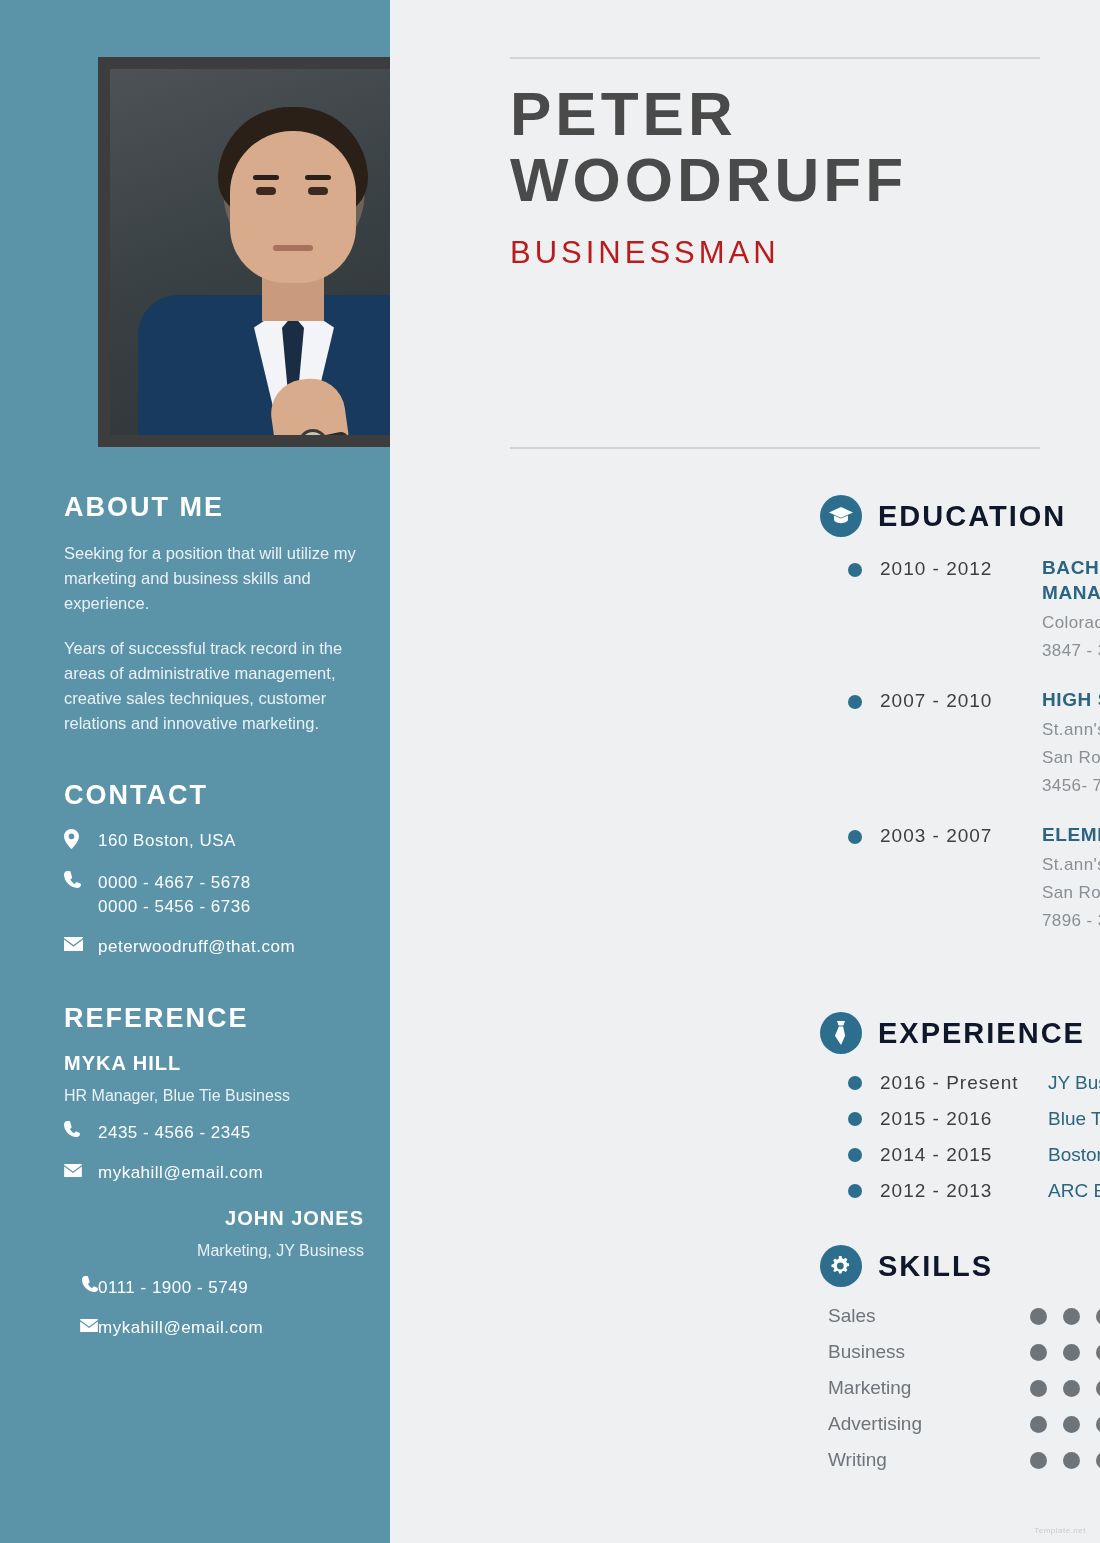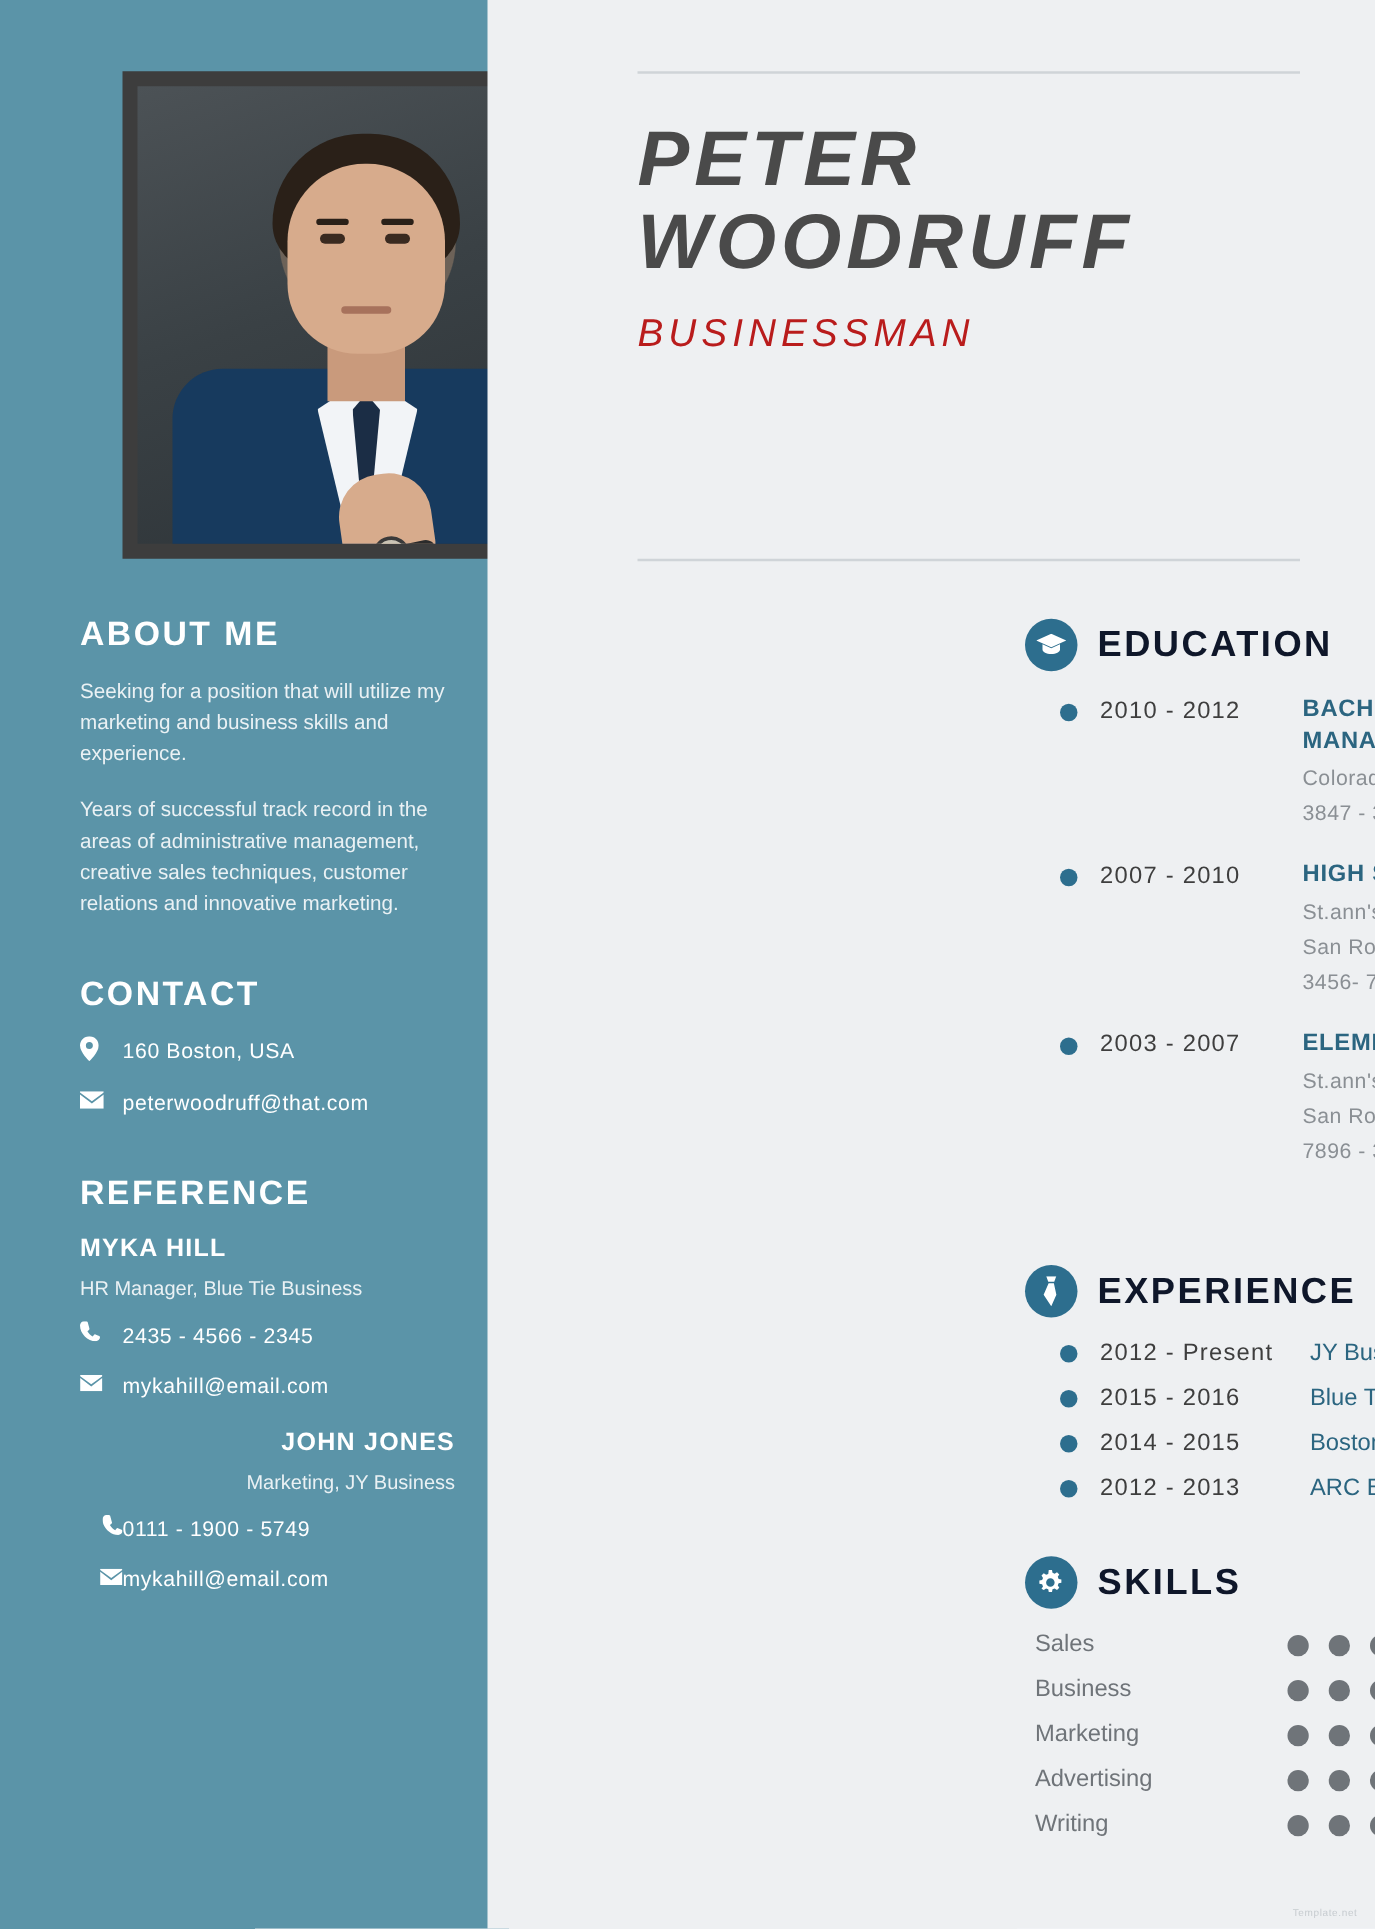--- a/index.html
+++ b/index.html
@@ -73,21 +73,21 @@
   .c-ico { width:34px; color:#ffffff; font-size:17px; line-height:22px; flex:0 0 34px; }
   .c-txt { color:#ffffff; font-size:17px; line-height:24px; letter-spacing:.5px; }
 
   .ref-block { margin-top:44px; }
   .ref-name { color:#ffffff; font-size:20px; font-weight:700; letter-spacing:1px; margin:0 0 12px 0; }
   .ref-role { color:#eaf1f4; font-size:16px; margin-bottom:16px; }
 
   
   .right { position:absolute; left:390px; top:0; width:710px; height:1543px; background:#eef0f2; }
   .rule { position:absolute; left:120px; width:530px; height:2px; background:#cfd4d8; }
-  .name-wrap { position:absolute; left:120px; top:95px; width:540px;font-style:italic; }
+  .name-wrap { position:absolute; left:120px; top:81px; width:540px; }
   .fname, .lname {
     font-size:62px; font-weight:700; color:#4a4a4a; letter-spacing:4px; line-height:66px;
   }
   .role {
     font-size:31px; color:#b91c1c; letter-spacing:4px; margin-top:22px;
   }
 
   .r-sec { position:absolute; left:430px; }
   .sec-title-row { display:flex; align-items:center; gap:16px; margin-bottom:18px; }
   .circ-ico {
@@ -133,20 +133,31 @@
 
         <div class="c-row">
           <div class="c-ico">
             <svg width="15" height="20" viewBox="0 0 15 20">
                 <path d="M7.5 0C3.4 0 0 3.3 0 7.4 0 12.9 7.5 20 7.5 20S15 12.9 15 7.4C15 3.3 11.6 0 7.5 0zm0 10.2a2.8 2.8 0 110-5.6 2.8 2.8 0 010 5.6z" fill="#ffffff"></path>
               </svg>
           </div>
           <div class="c-txt">160 Boston, USA</div>
         </div>
 
+        <div class="c-row">
+          <div class="c-ico">
+            <svg width="17" height="17" viewBox="0 0 17 17">
+                <path d="M3.3 0C1.6 0 0 1.8 0 3.6c0 6.9 6.5 13.4 13.4 13.4 1.8 0 3.6-1.6 3.6-3.3 0-.5-.2-.9-.7-1.1l-3.2-1.4c-.5-.2-1 0-1.3.4l-1 1.3c-1.9-1-3.5-2.6-4.5-4.5l1.3-1c.4-.3.6-.8.4-1.3L6.5.7C6.3.2 5.9 0 5.4 0z" fill="#ffffff"></path>
+              </svg>
+          </div>
+          <div class="c-txt">
+            <div>0000 - 4667 - 5678</div>
+            <div>0000 - 5456 - 6736</div>
+          </div>
+        </div>
 
         <div class="c-row">
           <div class="c-ico">
             <svg width="19" height="14" viewBox="0 0 19 14">
                 <path d="M0 1l9.5 7L19 1v-1H0zM0 2.6V14h19V2.6L9.5 9.8z" fill="#ffffff"></path>
               </svg>
           </div>
           <div class="c-txt">peterwoodruff@that.com</div>
         </div>
       </div>
@@ -280,21 +291,21 @@
         <div class="circ-ico">
           <svg width="16" height="24" viewBox="0 0 16 24">
               <path d="M4 0h8l-1.6 4.4H5.6L4 0zm1.9 5.6h4.2l2 9.2L8 24 1.9 14.8l4-9.2z" fill="#ffffff"></path>
             </svg>
         </div>
         <div class="sec-title">EXPERIENCE</div>
       </div>
 
       <div class="exp-item">
         <div class="bullet" style="margin-top:0;"></div>
-        <div class="exp-year">2012 - Present</div>
+        <div class="exp-year">2016 - Present</div>
         <div class="exp-name">JY Business</div>
       </div>
       <div class="exp-item">
         <div class="bullet" style="margin-top:0;"></div>
         <div class="exp-year">2015 - 2016</div>
         <div class="exp-name">Blue Tie Business</div>
       </div>
       <div class="exp-item">
         <div class="bullet" style="margin-top:0;"></div>
         <div class="exp-year">2014 - 2015</div>

